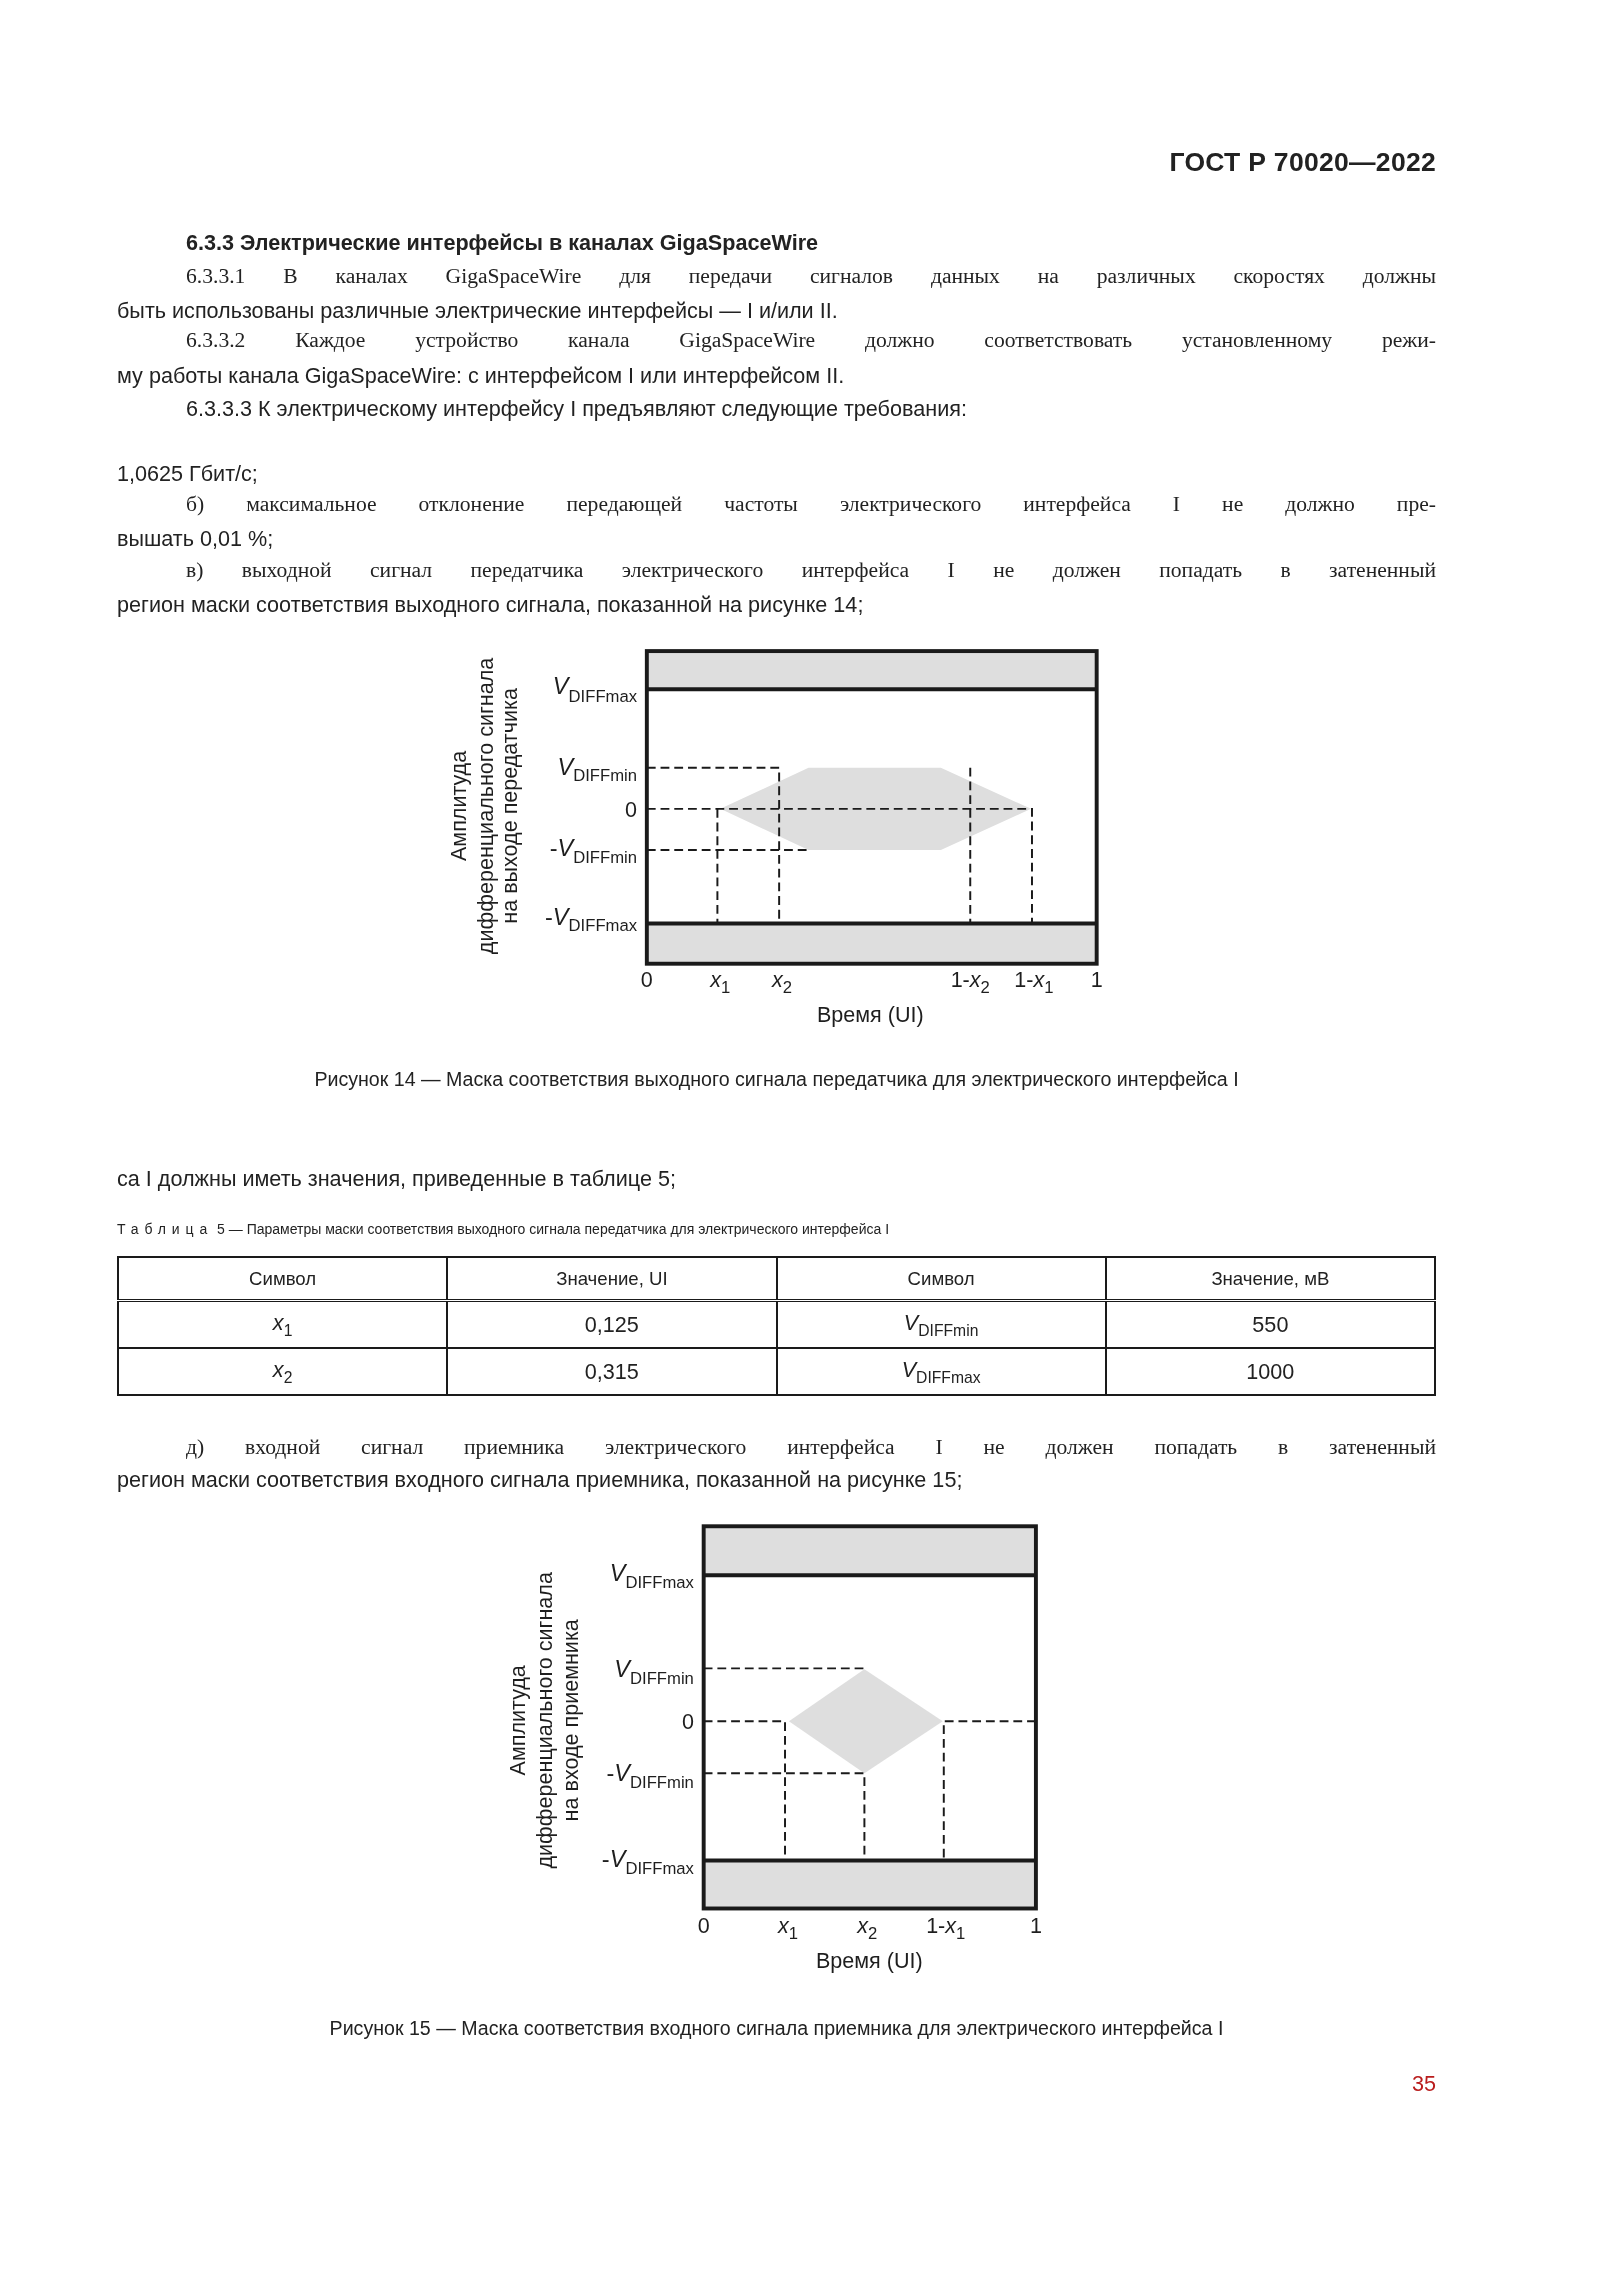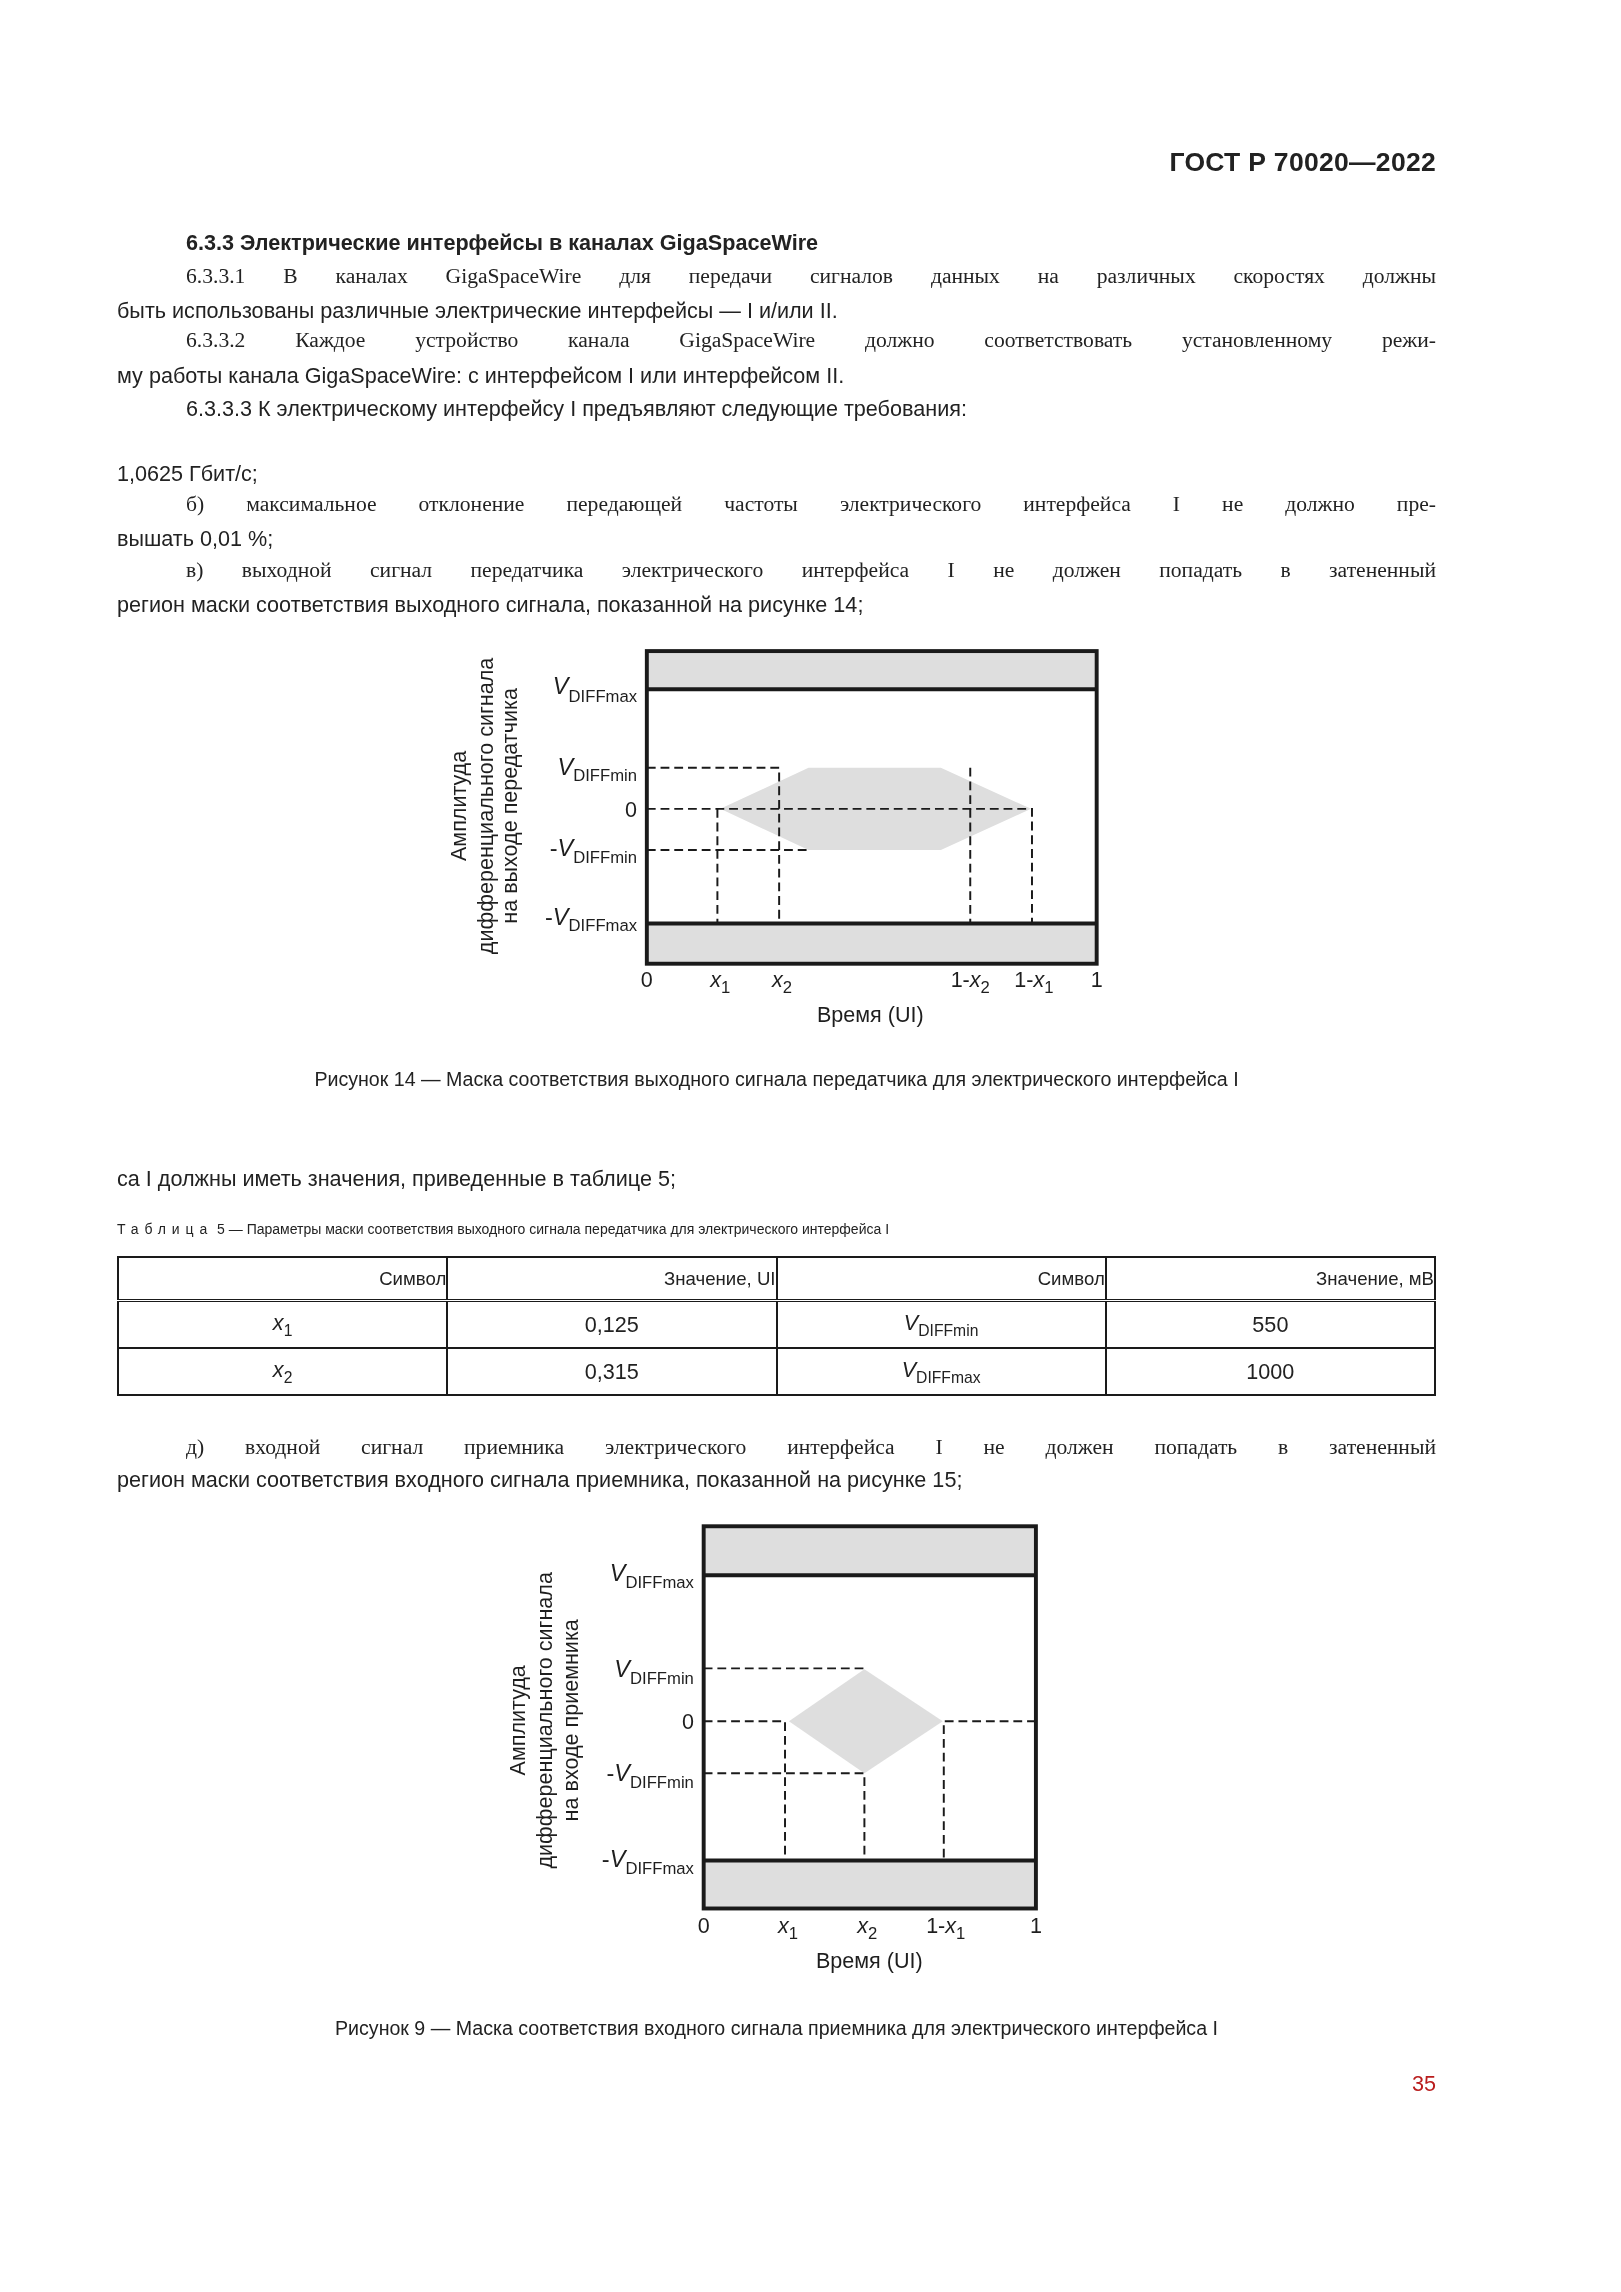--- a/index.html
+++ b/index.html
@@ -12,21 +12,21 @@
   .ln.ind { left: 186px; width: 1250px; }
   .ln.j { text-align: justify; text-align-last: justify; white-space: normal; font-family: Liberation Serif, serif; }
   .ln.b { font-weight: bold; }
   .cap { position: absolute; left: 117px; width: 1319px; text-align: center; font-size: 19.6px; line-height: 29px; color: #222; }
   .tcap { position: absolute; left: 117px; width: 1319px; font-size: 14px; line-height: 29px; color: #222; white-space: nowrap; }
   .tcap .sp { letter-spacing: 5.9px; }
   .pgnum { position: absolute; right: 185px; top: 2071px; font-size: 21.6px; color: #b91c1c; }
   table.t { position: absolute; left: 117px; top: 1256px; width: 1319px; border-collapse: collapse;
             border: 2.9px solid #1a1a1a; font-size: 21.6px; color: #222; }
   table.t th { font-weight: normal; font-size: 18.6px; height: 41px; border-left: 2px solid #1a1a1a;
-               border-bottom: 3.9px double #1a1a1a; text-align: right; padding: 0; }
+               border-bottom: 3.9px double #1a1a1a; text-align: center; padding: 0; }
   table.t td { height: 45px; border-left: 2px solid #1a1a1a; border-top: 2px solid #1a1a1a;
                text-align: center; padding: 0; }
   table.t th:first-child, table.t td:first-child { border-left: none; }
   table.t tr.r1 td { border-top: none; }
   .sym { font-style: italic; }
   .sub { font-size: 15.7px; vertical-align: -5.9px; font-style: normal; }
   svg.fig { position: absolute; left: 0; top: 0; width: 1621px; height: 2293px; }
   svg text { font-family: "Liberation Sans", sans-serif; fill: #1e1e1e; }
   .ax { font-size: 22px; }
   .yl { font-size: 24px; }
@@ -83,21 +83,21 @@
         <td>0,315</td>
         <td><span class="sym">V</span><span class="sub">DIFFmax</span></td>
         <td>1000</td>
       </tr>
     </tbody>
   </table>
 
   <div class="ln ind j" style="top:1431px">д) входной сигнал приемника электрического интерфейса I не должен попадать в затененный</div>
   <div class="ln" style="top:1463px">регион маски соответствия входного сигнала приемника, показанной на рисунке 15;</div>
 
-  <div class="cap" style="top:2014px">Рисунок 9 — Маска соответствия входного сигнала приемника для электрического интерфейса I</div>
+  <div class="cap" style="top:2014px">Рисунок 15 — Маска соответствия входного сигнала приемника для электрического интерфейса I</div>
 
   <div class="pgnum">35</div>
 
   <svg class="fig" viewBox="0 0 1654 2339" xmlns="http://www.w3.org/2000/svg">
 
     <g>
       <rect x="660" y="664" width="459" height="39" fill="#dedede"></rect>
       <rect x="660" y="942" width="459" height="41" fill="#dedede"></rect>
       <polygon points="735,825 825,783 960,783 1052,825 960,867 825,867" fill="#dedede"></polygon>
       <g fill="none" stroke="#1a1a1a" stroke-width="2" stroke-dasharray="9,5">

